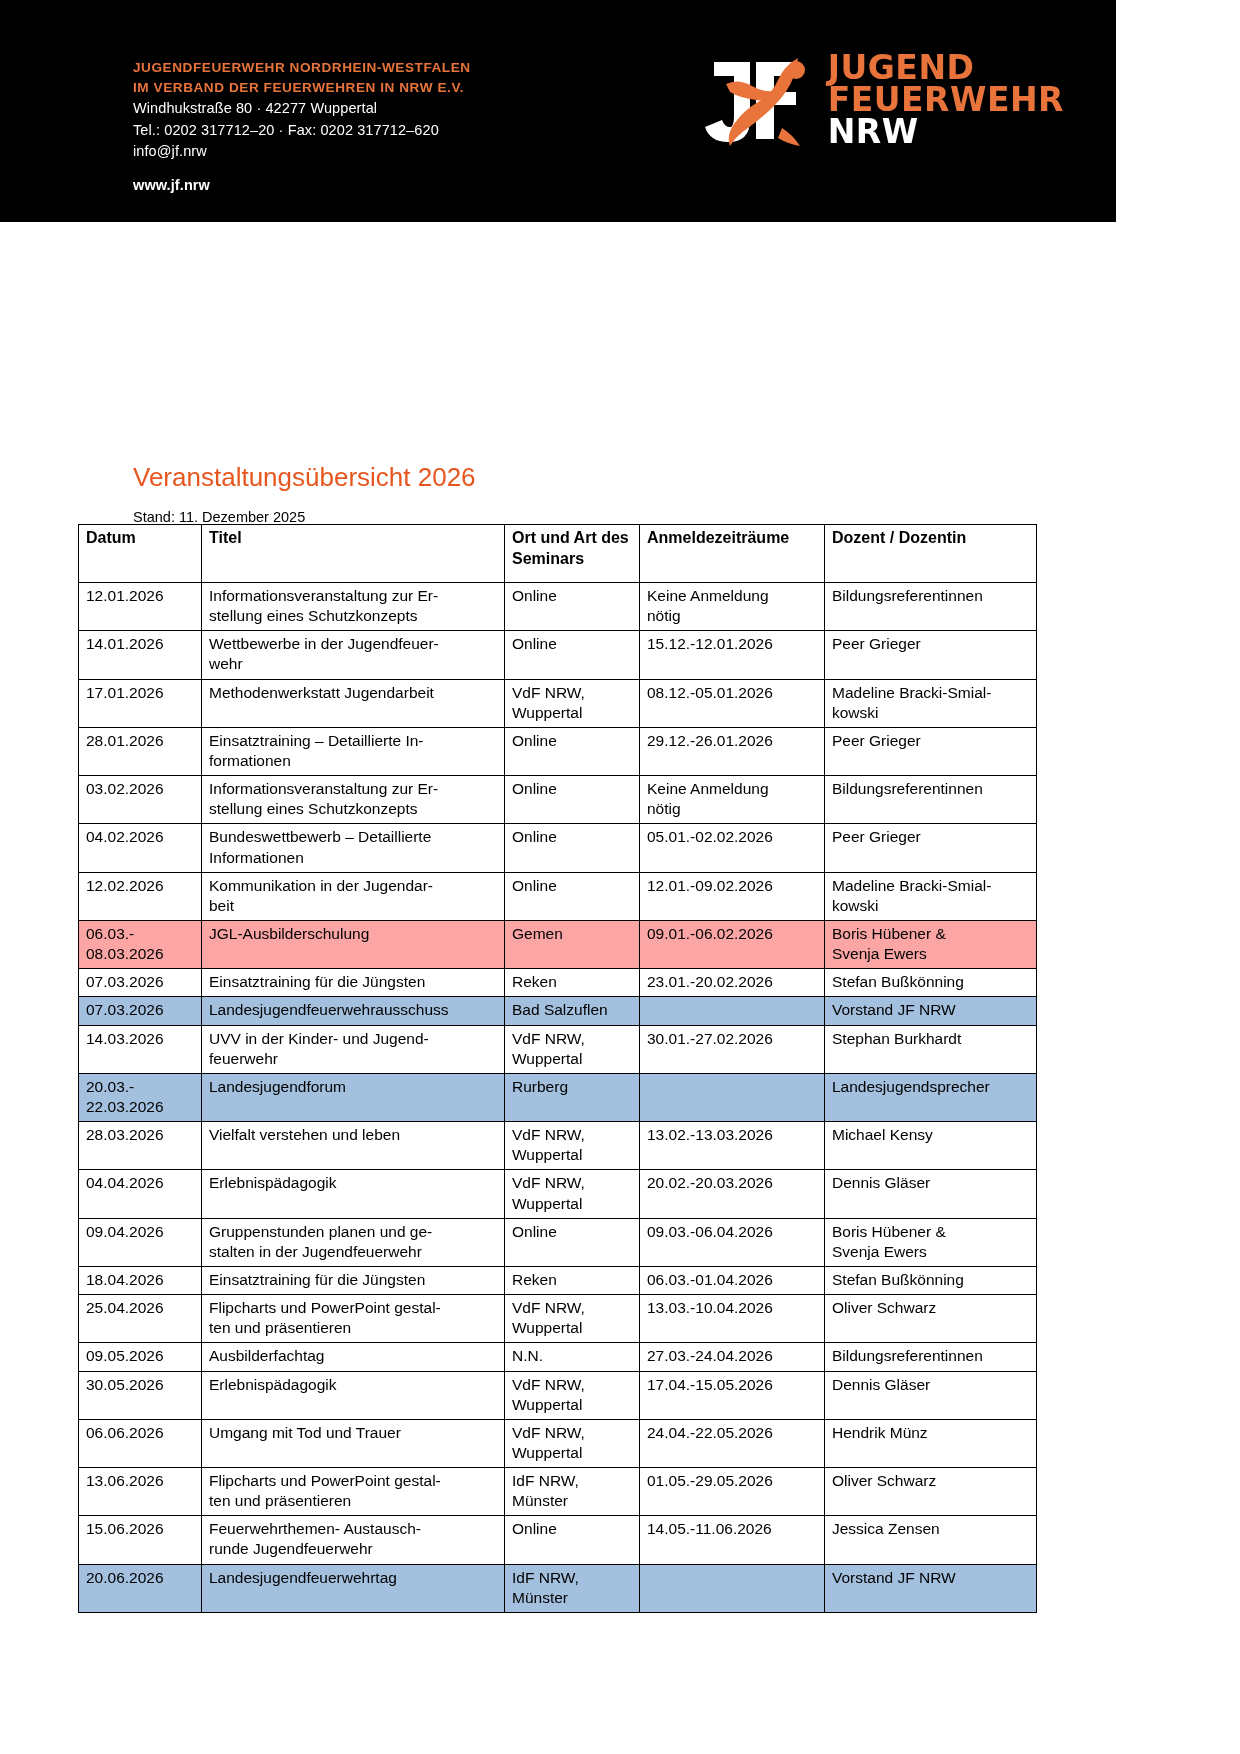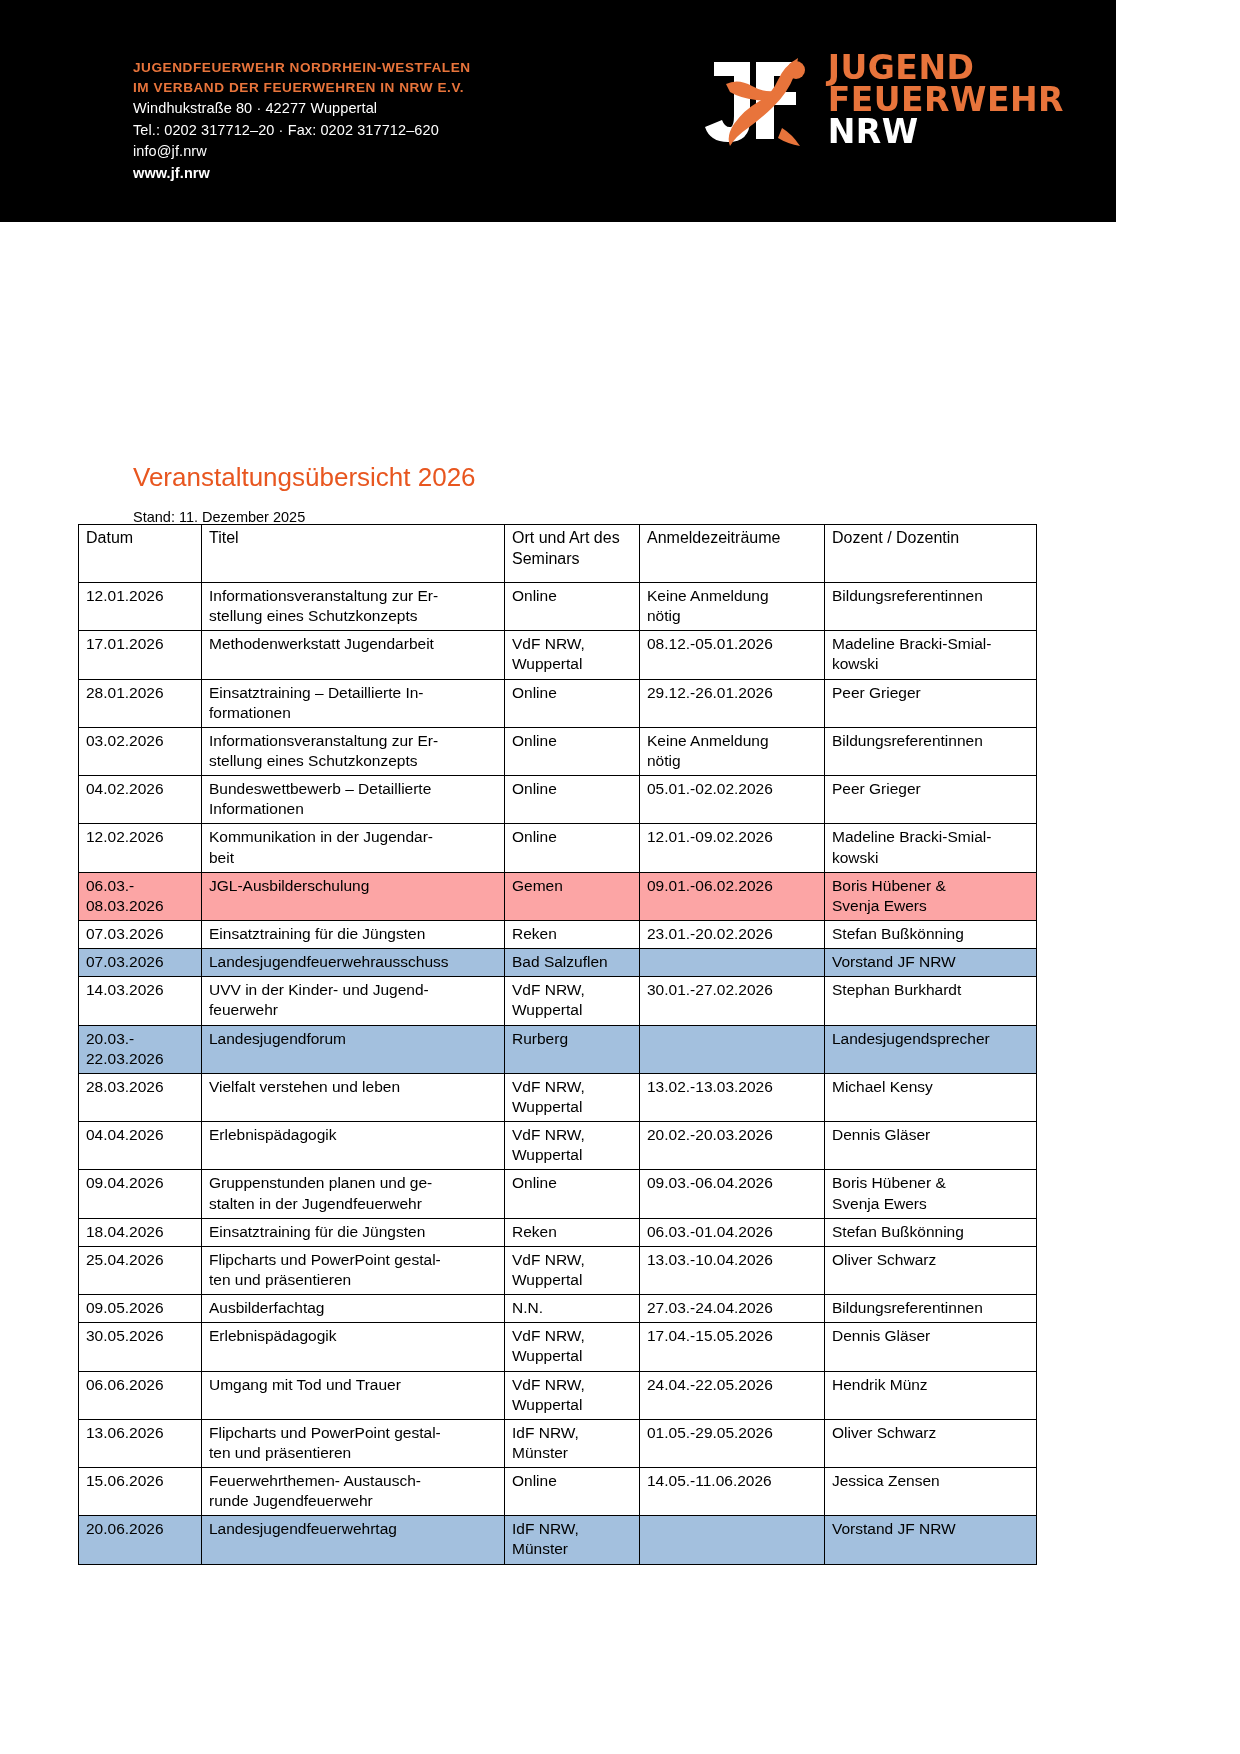--- a/index.html
+++ b/index.html
@@ -37,20 +37,21 @@
     white-space: nowrap;
   }
   .addr-line.org {
     color: #e8743b;
     font-weight: bold;
     letter-spacing: 0.55px;
     font-size: 13.6px;
   }
   .addr-line.bold {
     font-weight: bold;
+    margin-top: 12px;
   }
 
   
   .logo-wrap {
     position: absolute;
     right: 52px;
     top: 44px;
     display: flex;
     align-items: center;
     gap: 14px;
@@ -117,21 +118,21 @@
   table.sched td {
     border: 1.4px solid #000000;
     vertical-align: top;
     padding: 3px 7px 4px 7px;
     line-height: 1.30;
     font-weight: normal;
     text-align: left;
     overflow-wrap: break-word;
   }
   table.sched th {
-    font-weight: normal;
+    font-weight: bold;
     font-size: 16px;
     height: 50px;
   }
   col.c-datum { width: 123px; }
   col.c-titel { width: 303px; }
   col.c-ort   { width: 135px; }
   col.c-anm   { width: 185px; }
   col.c-doz   { width: 212px; }
 
   tr.hl-peach td { background: #fca5a5; }
@@ -216,20 +217,38 @@
             <td>
               <span class="l2">Keine Anmeldung</span>
               <span class="l2">nötig</span>
             </td>
             <td>
               <span class="l2">Bildungsreferentinnen</span>
             </td>
           </tr>
           <tr>
             <td>
+              <span class="l2">14.01.2026</span>
+            </td>
+            <td>
+              <span class="l2">Wettbewerbe in der Jugendfeuer-</span>
+              <span class="l2">wehr</span>
+            </td>
+            <td>
+              <span class="l2">Online</span>
+            </td>
+            <td>
+              <span class="l2">15.12.-12.01.2026</span>
+            </td>
+            <td>
+              <span class="l2">Peer Grieger</span>
+            </td>
+          </tr>
+          <tr>
+            <td>
               <span class="l2">17.01.2026</span>
             </td>
             <td>
               <span class="l2">Methodenwerkstatt Jugendarbeit</span>
             </td>
             <td>
               <span class="l2">VdF NRW,</span>
               <span class="l2">Wuppertal</span>
             </td>
             <td>

